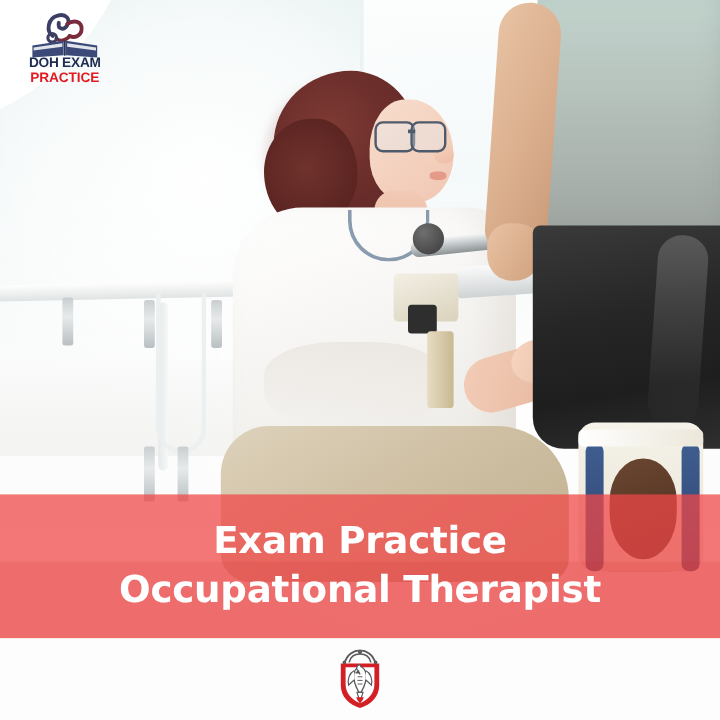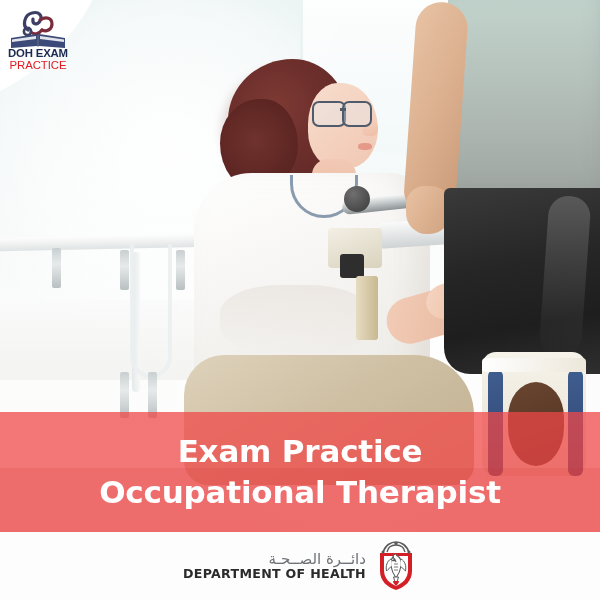--- a/index.html
+++ b/index.html
@@ -303,38 +303,38 @@
 
   
   .badge {
     position: absolute;
     left: -96px; top: -96px;
     width: 212px; height: 210px;
     background: #ffffff;
     border-radius: 0 0 100% 0;
     box-shadow: 0 0 0 0 rgba(0,0,0,0);
   }
-  .logo { position: absolute; left: 0; top: 6px; width: 76px; height: 72px; }
+  .logo { position: absolute; left: 16px; top: 6px; width: 76px; height: 72px; }
   .logo-mark { position: absolute; left: 6px; top: 0px; width: 64px; height: 44px; }
   .logo-text {
     position: absolute; left: 0; top: 42px;
     width: 76px;
     text-align: center;
     line-height: 1.02;
   }
   .logo-line1 {
     font-size: 11.4px;
     font-weight: bold;
     letter-spacing: -0.2px;
     color: #1c2b52;
     display: block;
   }
   .logo-line2 {
     font-size: 11.4px;
-    font-weight: normal;
+    font-weight: bold;
     letter-spacing: -0.1px;
     color: #e11b22;
     display: block;
   }
 
   
   .banner {
     position: absolute;
     left: 0; top: 412px;
     width: 600px; height: 120px;
@@ -491,24 +491,20 @@
   <div class="banner">
     <div class="banner-shade"></div>
     <div class="banner-inner">
       <div class="title-line">Exam Practice</div>
       <div class="title-line">Occupational Therapist</div>
     </div>
   </div>
 
   <div class="footer">
     <div class="doh-lockup">
-      <div class="doh-words">
-        <div class="doh-arabic">دائــرة الصــحـة</div>
-        <div class="doh-english">DEPARTMENT OF HEALTH</div>
-      </div>
       <div class="doh-emblem">
         <svg viewBox="0 0 42 50" width="42" height="50" xmlns="http://www.w3.org/2000/svg">
 
           <path d="M5 12 L37 12 L37 30 C37 40 30 46 21 49 C12 46 5 40 5 30 Z" fill="#d32027"></path>
 
           <path d="M9 15 L33 15 L33 29 C33 37 28 42 21 45 C14 42 9 37 9 29 Z" fill="#ffffff"></path>
 
           <path d="M8 12 C10 4 16 1 21 1 C26 1 32 4 34 12" fill="none" stroke="#58595b" stroke-width="1.6"></path>
           <path d="M12 11 C13 6 17 4 21 4 C25 4 29 6 30 11" fill="none" stroke="#58595b" stroke-width="1.3"></path>
           <circle cx="21" cy="2.5" r="1.6" fill="#58595b"></circle>

